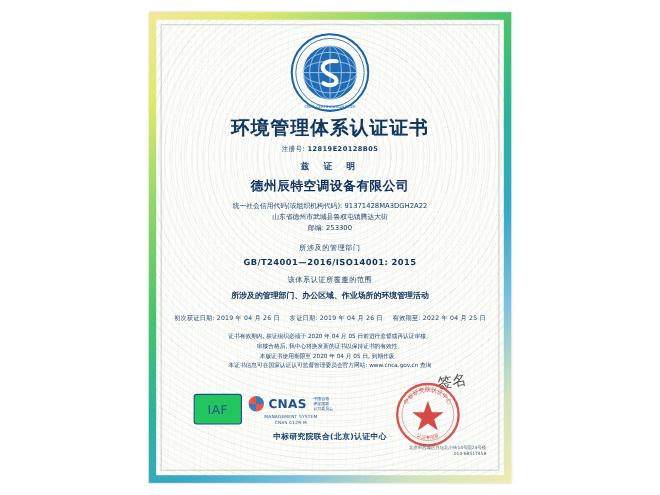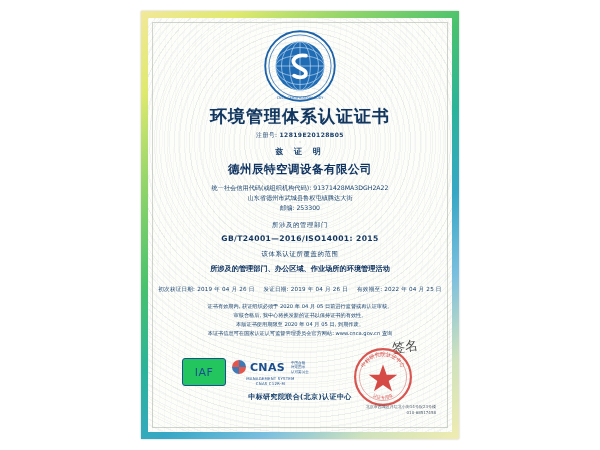--- a/index.html
+++ b/index.html
@@ -13,20 +13,21 @@
     background:#ffffff;
     display:flex;align-items:center;justify-content:center;
   }
   
   .cert{
     position:relative;
     width:318px;height:428px;
     background:#fdfdf8;
     box-shadow:0 0 2px rgba(0,0,0,.25);
     overflow:hidden;
+    padding-left:12px;
   }
   
   .border-outer{
     position:absolute;inset:0;
     background:
       linear-gradient(140deg,#f2e89a 0%,#dfe96f 12%,#8fd46a 26%,#49c26d 40%,#2bb39a 52%,#36a7c6 64%,#7bbfdf 76%,#cfe2bd 88%,#f0ecb0 100%);
   }
   .border-inner{
     position:absolute;left:7px;top:7px;right:7px;bottom:7px;
     background:#fdfdfa;
@@ -59,21 +60,21 @@
     color:#10355e;
     font-family:"DejaVu Sans","Liberation Sans",sans-serif;
     text-shadow:0 0 1px rgba(16,53,94,.25);
   }
   .regline{
     margin-top:3px;font-size:6px;color:#1a3f6b;letter-spacing:.3px;
   }
   .regline .lbl{font-size:6px;}
   .regline .num{font-weight:bold;letter-spacing:.4px;}
   .zizheng{
-    margin-top:6px;font-size:8px;color:#17406d;letter-spacing:4px;font-weight:bold;
+    margin-top:6px;font-size:8px;color:#17406d;letter-spacing:4px;font-weight:bold;font-family:Liberation Mono, monospace;
   }
   .company{
     margin-top:5px;font-size:11.5px;font-weight:bold;color:#0f3360;letter-spacing:.5px;
   }
   .meta{
     margin-top:6px;font-size:6.2px;line-height:1.65;color:#16406c;
   }
   .meta div{white-space:nowrap;}
   .section-label{
     margin-top:7px;font-size:6.4px;color:#16406c;letter-spacing:.6px;

